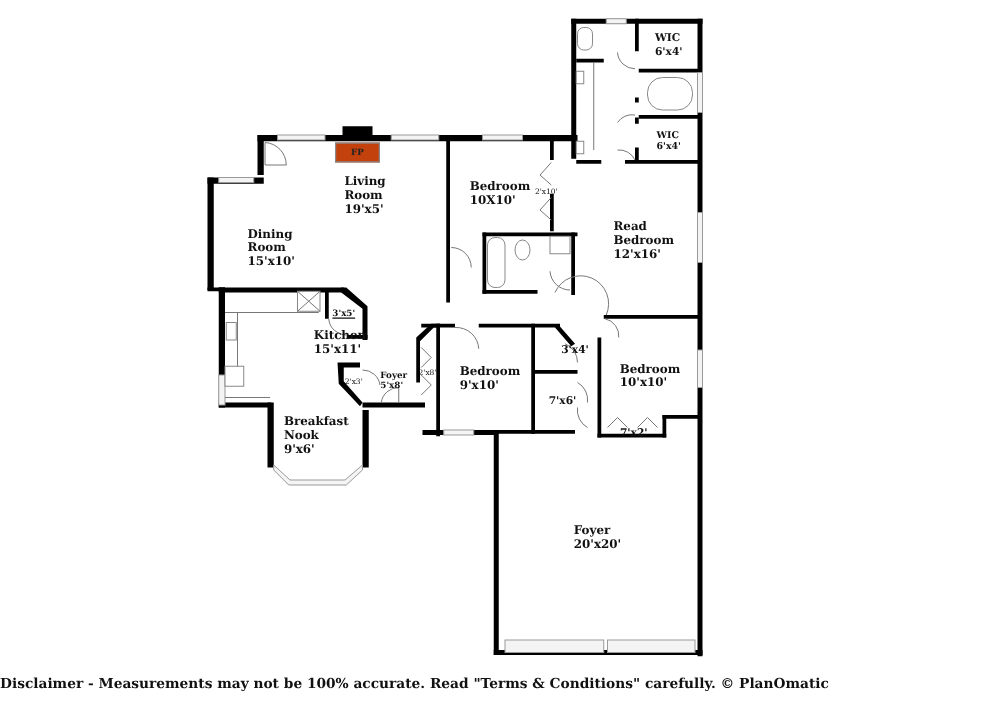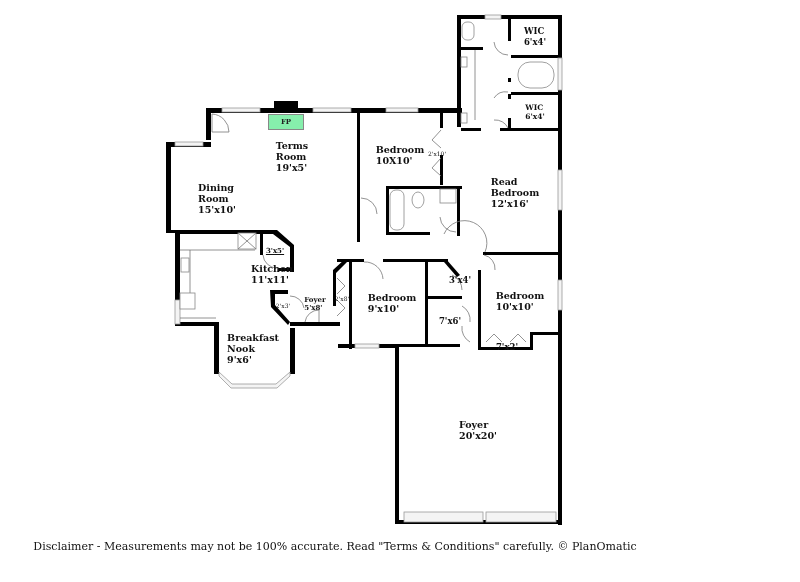--- a/index.html
+++ b/index.html
@@ -7,22 +7,22 @@
   #plan { position:absolute; left:0; top:0; width:800px; height:582px; }
   .wall { fill:#000; }
   .win { fill:#f4f4f4; stroke:#9a9a9a; stroke-width:0.8; }
   .thin { fill:none; stroke:#777; stroke-width:0.8; }
   .fix { fill:#fff; stroke:#888; stroke-width:0.8; }
   .lbl { position:absolute; text-align:left; color:#111; font-family:"DejaVu Serif", serif; font-weight:bold; line-height:11px; transform:translateX(-50%); white-space:nowrap; }
   .lbl span { display:block; }
   .big { font-size:9.5px; }
   .sm { font-size:8.5px; }
   .xs { font-size:6px; line-height:7px; font-weight:normal; }
-  .fp { position:absolute; left:268px; top:114px; width:34px; height:14px; border:1px solid #888; background:#86efac; font-size:7px; font-weight:bold; text-align:center; line-height:14px; color:#222; }
-  .disclaimer { position:absolute; left:0; top:540px; width:670px; text-align:center; font-family:"DejaVu Serif", serif; font-size:11px; color:#111; }
+  .fp { position:absolute; left:268px; top:114px; width:34px; height:14px; border:1px solid #888; background:#c2410c; font-size:7px; font-weight:bold; text-align:center; line-height:14px; color:#222; }
+  .disclaimer { position:absolute; left:0; top:540px; width:670px; font-family:"DejaVu Serif", serif; font-size:11px; color:#111;font-weight:bold; }
 </style>
 </head>
 <body>
 
 <svg id="plan" viewBox="0 0 800 582" xmlns="http://www.w3.org/2000/svg">
 
   <g>
 
     <rect class="wall" x="206" y="108" width="256" height="5"></rect>
 
@@ -150,32 +150,32 @@
 
     <path class="thin" d="M441,130 L432,140 L441,148 M441,158 L432,168 L441,176"></path>
     <path class="thin" d="M337,278 L345,286 L337,294 M337,300 L345,308 L337,316"></path>
     <path class="thin" d="M486,342 L494,334 L502,342 M510,342 L518,334 L526,342"></path>
   </g>
 </svg>
 
 <div class="fp">FP</div>
 
 <div class="lbl big" style="left:292px;top:140px;">
-  <span>Terms</span>
+  <span>Living</span>
   <span>Room</span>
   <span>19'x5'</span>
 </div>
 <div class="lbl big" style="left:217px;top:182px;">
   <span>Dining</span>
   <span>Room</span>
   <span>15'x10'</span>
 </div>
 <div class="lbl big" style="left:229px;top:263px;margin-left:43px;">
   <span>Kitchen</span>
-  <span>11'x11'</span>
+  <span>15'x11'</span>
 </div>
 <div class="lbl big" style="left:253px;top:332px;">
   <span>Breakfast</span>
   <span>Nook</span>
   <span>9'x6'</span>
 </div>
 <div class="lbl sm" style="left:315px;top:296px;font-size:7px;line-height:8px;">
   <span>Foyer</span>
   <span>5'x8'</span>
 </div>

